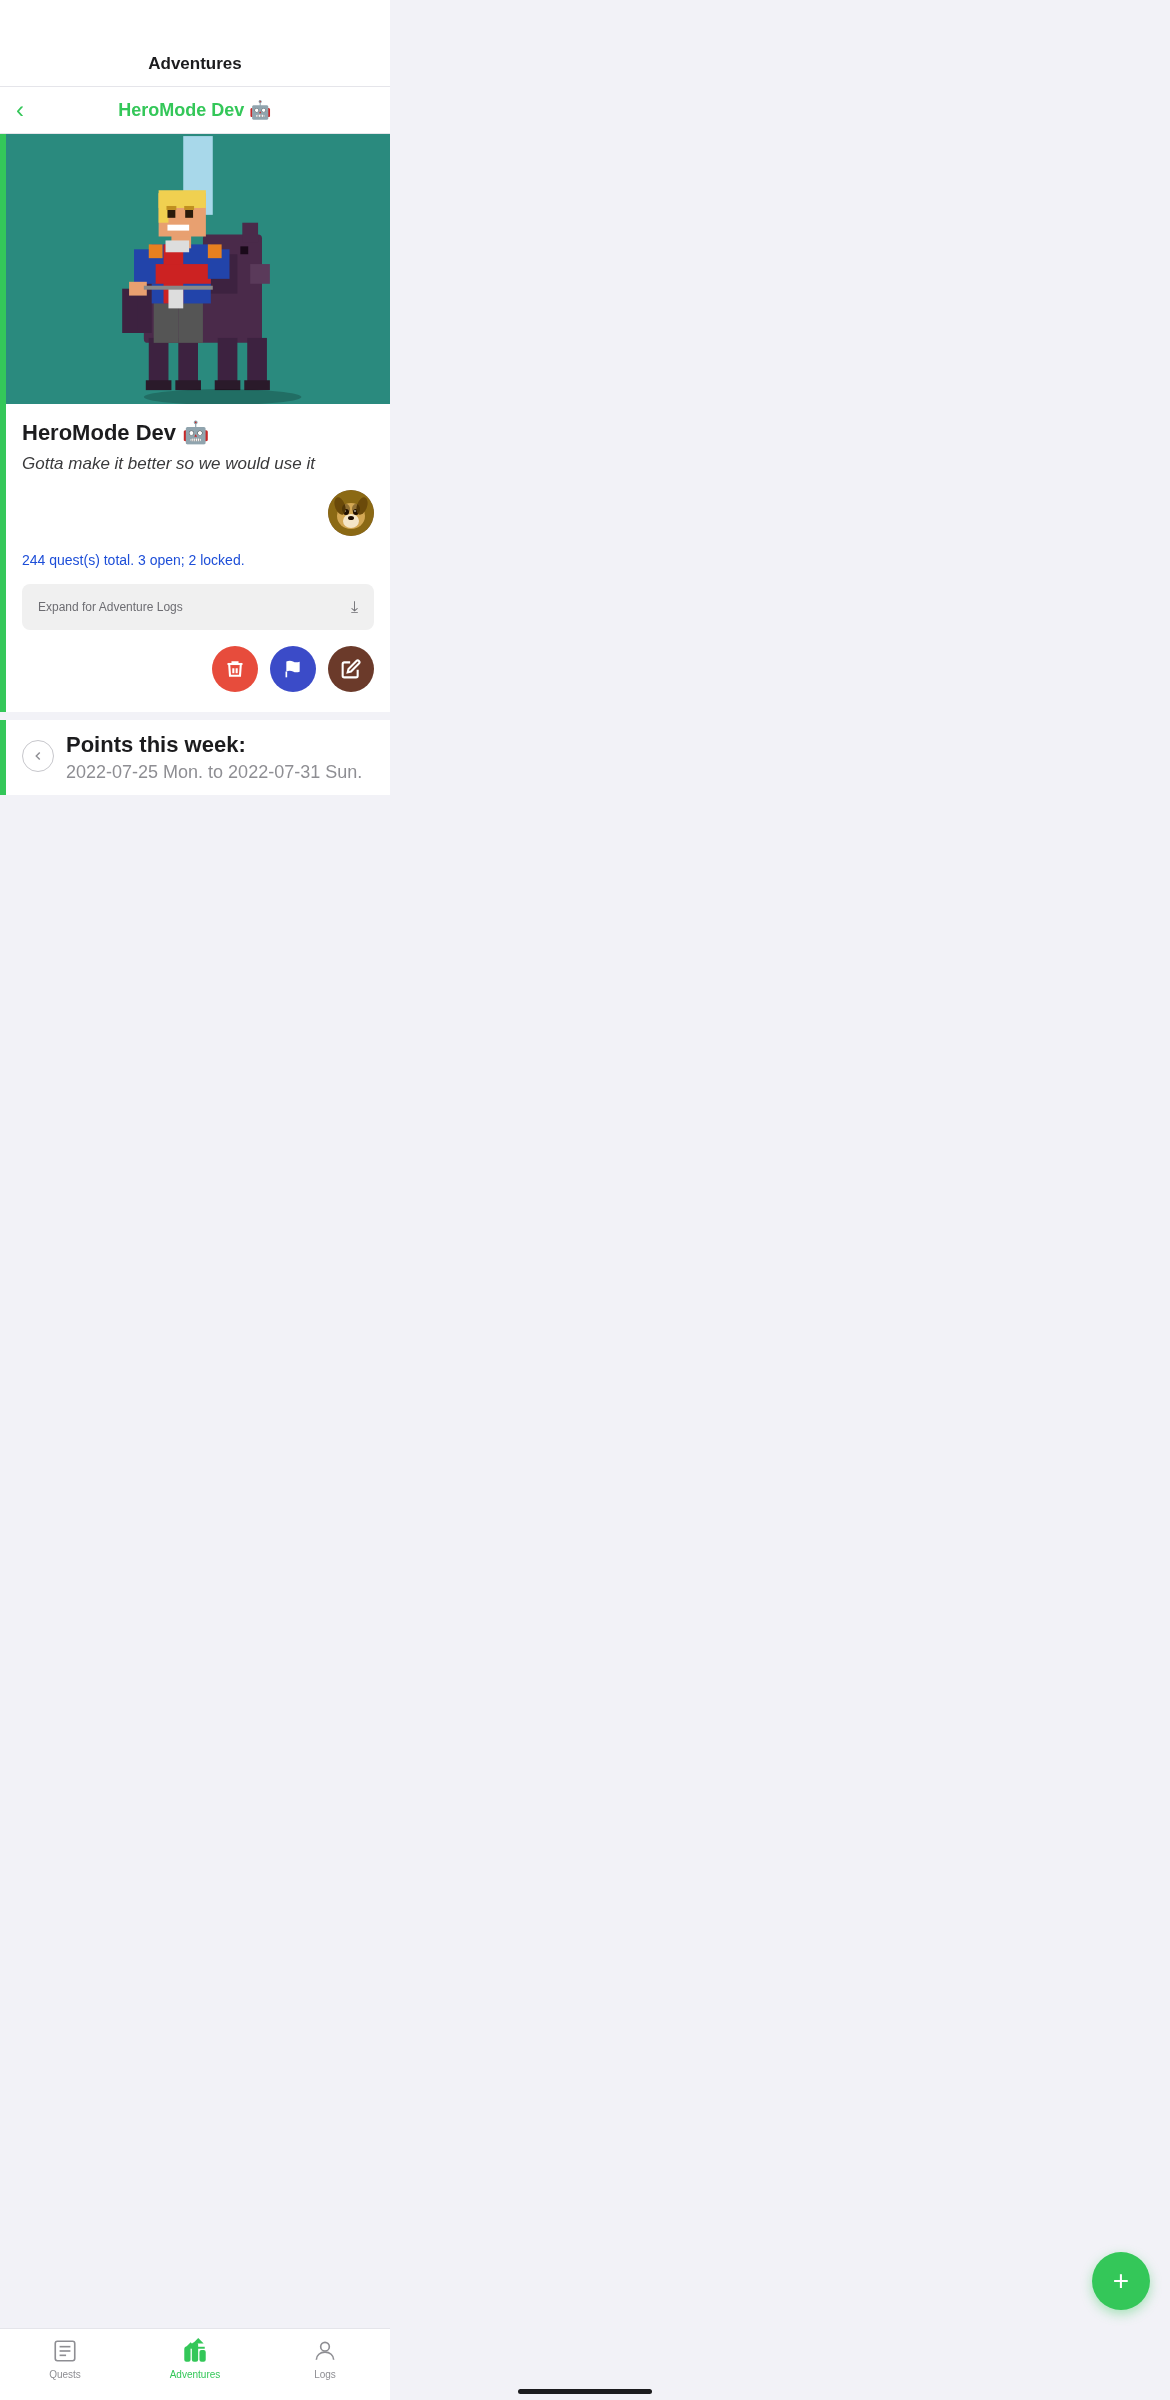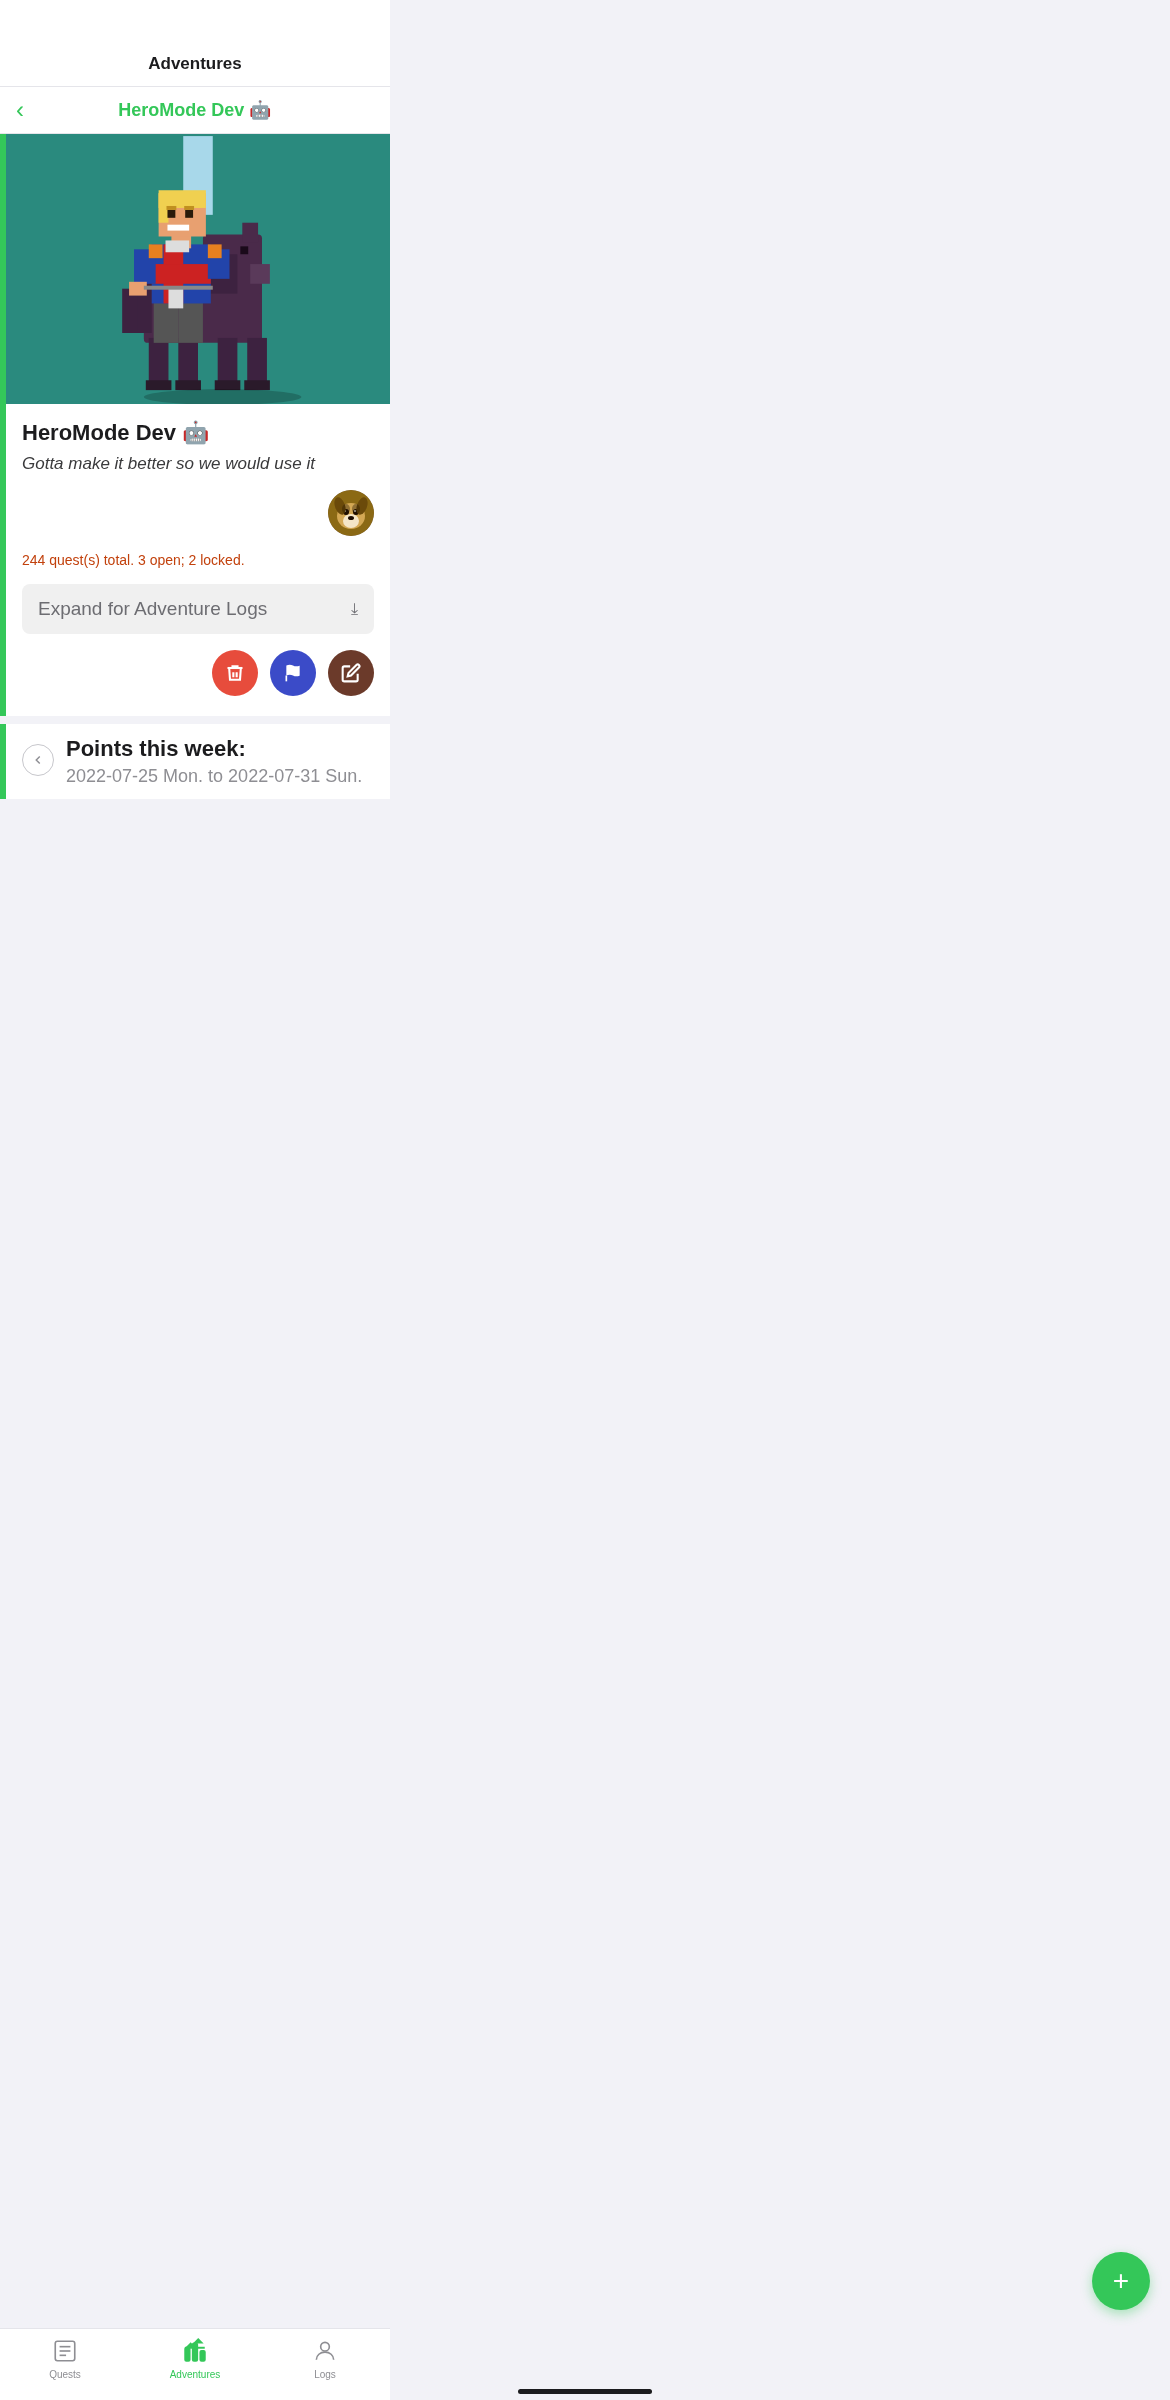--- a/index.html
+++ b/index.html
@@ -122,40 +122,40 @@
     }
 
     
     .avatar svg {
       width: 100%;
       height: 100%;
     }
 
     .quest-stats {
       font-size: 14px;
-      color: #c2410c;
+      color: #1d4ed8;
       margin-bottom: 16px;
     }
 
     
     .expand-logs {
       background: #f0f0f0;
       border: none;
       border-radius: 8px;
       padding: 14px 16px;
       width: 100%;
       display: flex;
       justify-content: space-between;
       align-items: center;
       cursor: pointer;
       margin-bottom: 16px;
     }
 
     .expand-logs-text {
-      font-size: 19px;
+      font-size: 12px;
       color: #6d6d72;
     }
 
     .chevron-down {
       color: #6d6d72;
       font-size: 16px;
     }
 
     
     .action-buttons {

